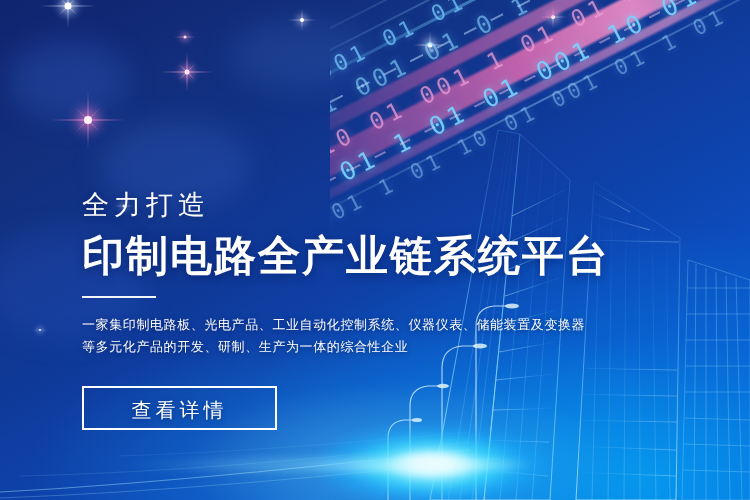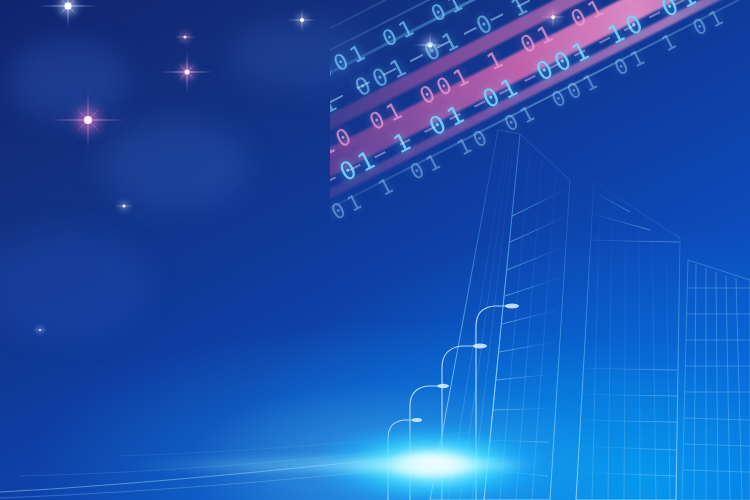--- a/index.html
+++ b/index.html
@@ -308,14 +308,29 @@
   <div class="glowcore" style="left:318px;top:426px;width:230px;height:78px;
               background:radial-gradient(ellipse at center,#ffffff 0%,#d6fbff 16%,rgba(60,225,255,.85) 34%,rgba(20,170,255,.45) 58%,rgba(10,120,240,0) 82%);
               filter:blur(6px);"></div>
   <div class="glowcore" style="left:392px;top:452px;width:78px;height:24px;
               background:radial-gradient(ellipse at center,#ffffff 0%,#eafcff 35%,rgba(150,240,255,.6) 65%,rgba(100,220,255,0) 100%);
               filter:blur(3px);"></div>
   <div class="glowcore" style="left:120px;top:458px;width:420px;height:14px;
               background:linear-gradient(90deg,rgba(120,225,255,0) 0%,rgba(150,235,255,.35) 45%,rgba(230,252,255,.75) 78%,rgba(180,240,255,0) 100%);
               filter:blur(4px);border-radius:50%;"></div>
 
+  <div class="content">
+
+    <div class="eyebrow">全力打造</div>
+
+    <div class="headline">印制电路全产业链系统平台</div>
+
+    <div class="rule"></div>
+
+    <div class="desc">
+      <div>一家集印制电路板、光电产品、工业自动化控制系统、仪器仪表、储能装置及变换器</div>
+      <div>等多元化产品的开发、研制、生产为一体的综合性企业</div>
+    </div>
+
+    <div class="cta">查看详情</div>
+  </div>
 
 </div>
 
 </body></html>

